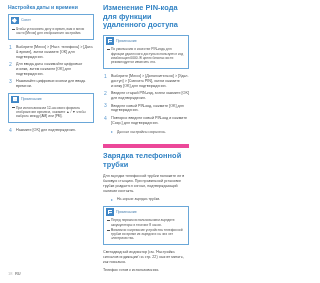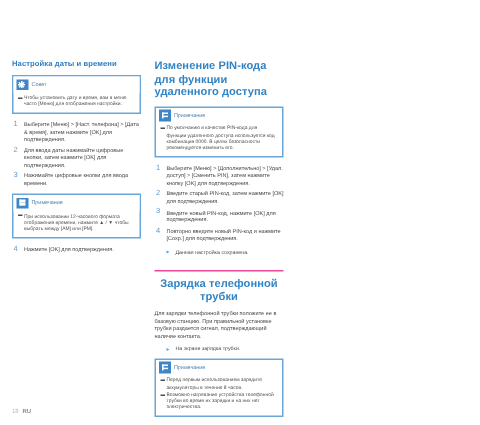--- a/index.html
+++ b/index.html
@@ -24,21 +24,20 @@
   .columns {
     position: absolute;
     left: 0;
     top: 0;
     right: 0;
     bottom: 0;
     display: flex;
     gap: 9px;
     padding: 4px 8px 0 8px;
     box-sizing: border-box;
-    margin-top: 36px;
   }
   .col {
     width: 86px;
     flex: 0 0 86px;
   }
   .col-right {
     padding-top: 0px;
   }
 
   
@@ -50,24 +49,23 @@
     margin: 0 0 4px 0;
     letter-spacing: 0.05px;
   }
   h2.section-title.big {
     font-size: 7.4px;
     line-height: 8.6px;
     margin: 0 0 5px 0;
     color: #3283c4;
   }
   h2.section-title.ruled {
-    border-top: 1px solid #ec4899;
+    border-top: 4px solid #ec4899;
     padding-top: 4px;
     margin-top: 10px;
-    text-align: center;
   }
 
   
   .callout {
     border: 0.6px solid #6aa7d8;
     margin: 0 0 5px 0;
     background: #ffffff;
   }
   .callout-head {
     display: flex;

